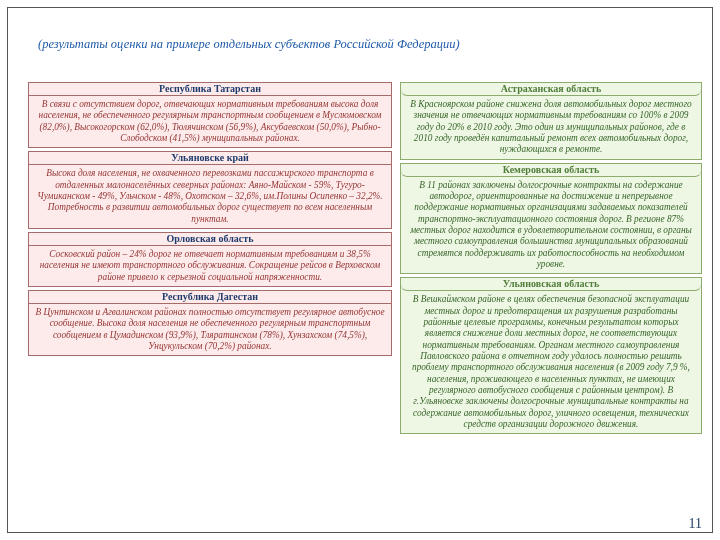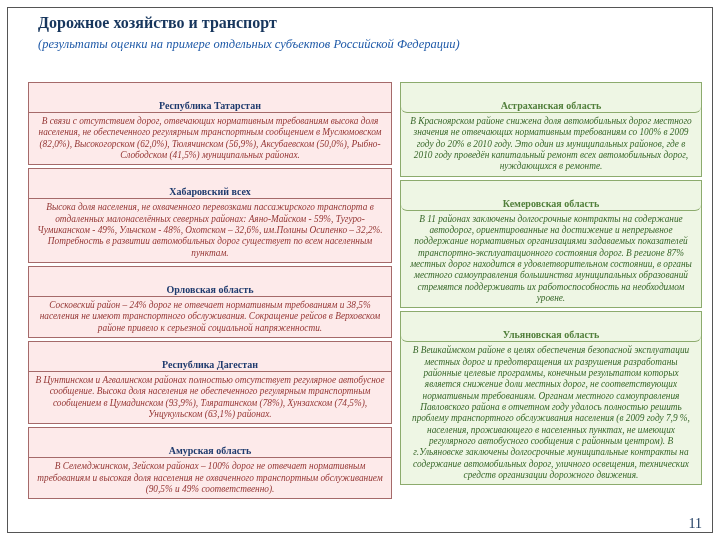--- a/index.html
+++ b/index.html
@@ -28,21 +28,21 @@
   .columns {
     position: absolute; left: 28px; top: 82px; right: 18px;
     display: flex; gap: 8px; align-items: flex-start;
   }
   .col { display: flex; flex-direction: column; gap: 3px; }
   .col-left  { width: 364px; }
   .col-right { flex: 1; }
   .card { border: 1px solid; background: #fff; }
   .card-hd {
     text-align: center; font-weight: bold; font-size: 10px;
-    padding: 17px 4px 1px 4px; border-bottom: 1px solid;
+    padding: 0 4px 1px 4px; border-bottom: 1px solid;
   }
   .card-bd {
     font-style: italic; font-size: 9.3px; line-height: 1.22;
     padding: 3px 6px; text-align: center;
   }
   .card-red {
     background: var(--left-bg, #fdeaea);
     border-color: var(--left-border, #a56a6a);
   }
   .card-red .card-hd { color: var(--left-header, #1f3b6e); border-color: var(--left-border, #a56a6a); }
@@ -57,45 +57,40 @@
     position: absolute; right: 18px; bottom: 8px;
     font-size: 14px; color: var(--title, #17365d);
   }
 </style>
 </head>
 <body>
 
 <div class="slide">
   <div class="frame"></div>
 
-  <div class="title">Дорожное хозяйство и транспорт</div>
   <div class="subtitle">(результаты оценки на примере отдельных субъектов Российской Федерации)</div>
 
   <div class="columns">
 
     <div class="col col-left">
       <div class="card card-red">
         <div class="card-hd">Республика Татарстан</div>
         <div class="card-bd">В связи с отсутствием дорог, отвечающих нормативным требованиям высока доля населения, не обеспеченного регулярным транспортным сообщением в Муслюмовском (82,0%), Высокогорском (62,0%), Тюлячинском (56,9%), Аксубаевском (50,0%), Рыбно-Слободском (41,5%) муниципальных районах.</div>
       </div>
       <div class="card card-red">
-        <div class="card-hd">Хабаровский всех</div>
+        <div class="card-hd">Ульяновске край</div>
         <div class="card-bd">Высока доля населения, не охваченного перевозками пассажирского транспорта в отдаленных малонаселённых северных районах: Аяно-Майском - 59%, Тугуро-Чумиканском - 49%, Ульчском - 48%, Охотском – 32,6%, им.Полины Осипенко – 32,2%. Потребность в развитии автомобильных дорог существует по всем населенным пунктам.</div>
       </div>
       <div class="card card-red">
         <div class="card-hd">Орловская область</div>
         <div class="card-bd">Сосковский район – 24% дорог не отвечает нормативным требованиям и 38,5% населения не имеют транспортного обслуживания. Сокращение рейсов в Верховском районе привело к серьезной социальной напряженности.</div>
       </div>
       <div class="card card-red">
         <div class="card-hd">Республика Дагестан</div>
-        <div class="card-bd">В Цунтинском и Агвалинском районах полностью отсутствует регулярное автобусное сообщение. Высока доля населения не обеспеченного регулярным транспортным сообщением в Цумадинском (93,9%), Тляратинском (78%), Хунзахском (74,5%), Унцукульском (63,1%) районах.</div>
-      </div>
-      <div class="card card-red">
-        <div class="card-hd">Амурская область</div>
-        <div class="card-bd">В Селемджинском, Зейском районах – 100% дорог не отвечает нормативным требованиям и высокая доля населения не охваченного транспортным обслуживанием (90,5% и 49% соответственно).</div>
+        <div class="card-bd">В Цунтинском и Агвалинском районах полностью отсутствует регулярное автобусное сообщение. Высока доля населения не обеспеченного регулярным транспортным сообщением в Цумадинском (93,9%), Тляратинском (78%), Хунзахском (74,5%), Унцукульском (70,2%) районах.</div>
       </div>
     </div>
 
     <div class="col col-right">
       <div class="card card-green">
         <div class="card-hd">Астраханская область</div>
         <div class="card-bd">В Красноярском районе снижена доля автомобильных дорог местного значения не отвечающих нормативным требованиям со 100% в 2009 году до 20% в 2010 году. Это один из муниципальных районов, где в 2010 году проведён капитальный ремонт всех автомобильных дорог, нуждающихся в ремонте.</div>
       </div>
       <div class="card card-green">
         <div class="card-hd">Кемеровская область</div>

